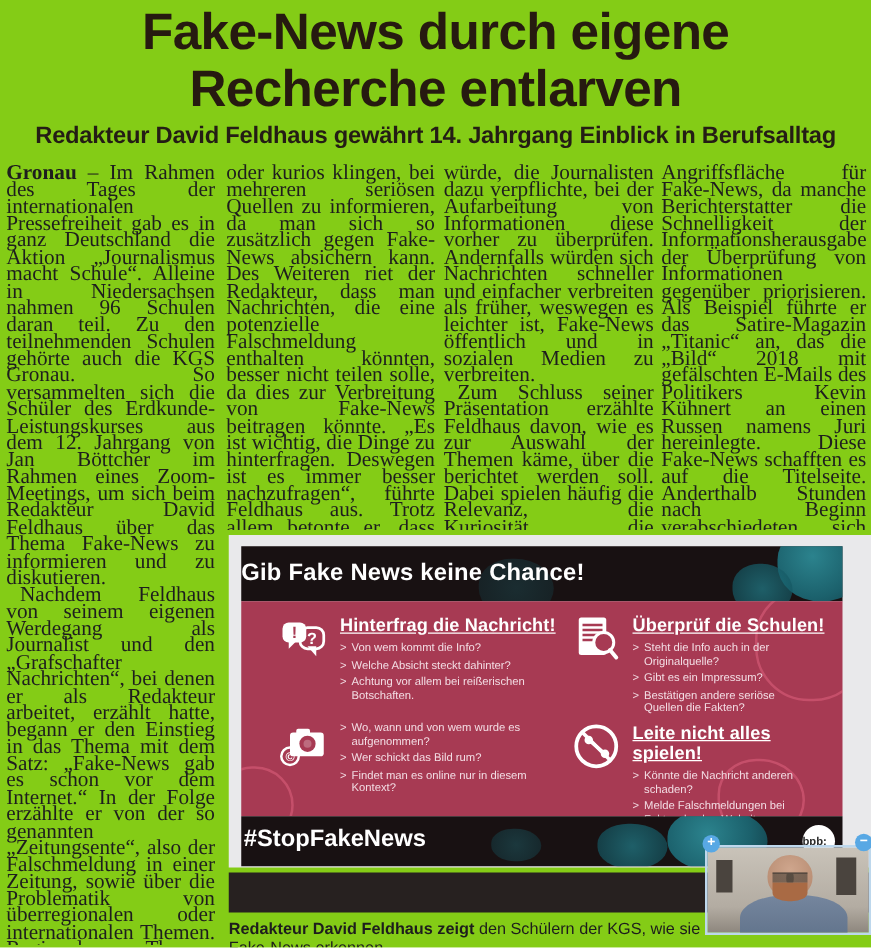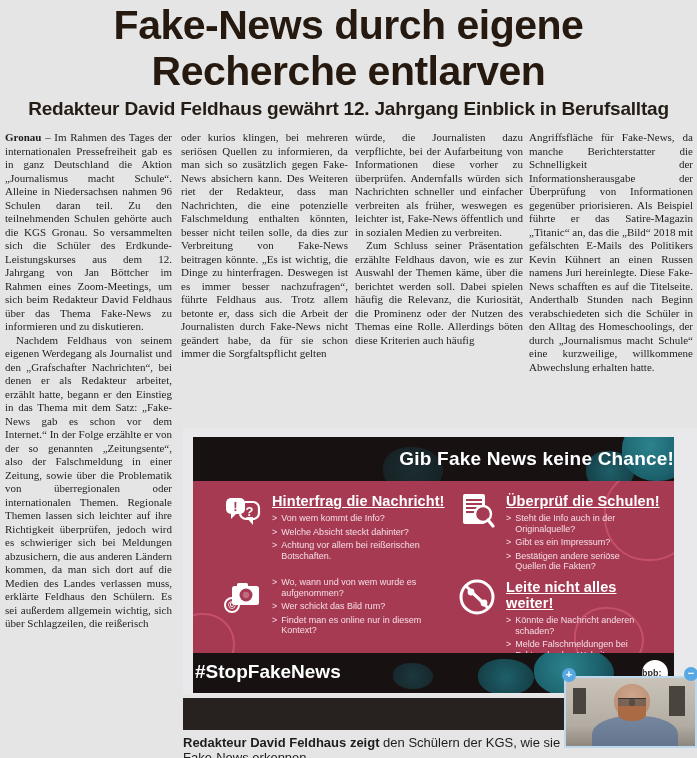--- a/index.html
+++ b/index.html
@@ -1,44 +1,44 @@
 <!DOCTYPE html>
 <html lang="de"><head>
 <meta charset="utf-8">
 <style>
   * { margin:0; padding:0; box-sizing:border-box; }
   html,body { background:#ffffff; }
-  .page { position:relative; width:697px; height:758px; background:#e5e5e5; overflow:hidden;
+  .page { position:relative; width:697px; height:758px; background:#84cc16; overflow:hidden;
           font-family:"Liberation Serif", serif; }
 
   
   .headline { position:absolute; top:2px; left:0; width:697px; text-align:center;
     font-family:"Liberation Sans", sans-serif; font-weight:700; font-size:41px; line-height:46px;
     color:#261a10; letter-spacing:-0.5px; padding:0 46px; }
   .subheadline { position:absolute; top:98px; left:0; width:697px; text-align:center;
     font-family:"Liberation Sans", sans-serif; font-weight:700; font-size:19px; color:#241d15;
     letter-spacing:-0.2px; }
 
   
-  .col { position:absolute; font-size:11px; line-height:13.5px; color:#1e1e1e;
+  .col { position:absolute; font-size:17px; line-height:13.5px; color:#1e1e1e;
     text-align:justify; overflow:hidden; hyphens:auto; -webkit-hyphens:auto; }
   .col p + p { text-indent:11px; }
   .col b { font-weight:700; }
   .col1 { left:5px;   top:131px; width:167px; height:625px; }
   .col2 { left:181px; top:131px; width:167px; height:293px; }
   .col3 { left:355px; top:131px; width:168px; height:293px; }
   .col4 { left:529px; top:131px; width:164px; height:293px; }
 
   
   .figure { position:absolute; left:183px; top:428px; width:514px; height:266px;
             background:#e9e9eb; }
   .graphic { position:absolute; left:10px; top:9px; width:481px; height:256px;
              font-family:"Liberation Sans", sans-serif; }
   .g-header { position:relative; height:44px; background:#181112; overflow:hidden; }
-  .g-title  { position:relative; z-index:2; text-align:right; color:#ffffff; font-weight:700;
+  .g-title  { position:relative; z-index:2; text-align:left; color:#ffffff; font-weight:700;
               font-size:19px; line-height:44px; letter-spacing:0.2px; }
   .g-body { position:relative; height:172px; background:#a73a53; overflow:hidden;
             display:grid; grid-template-columns:250px 1fr; grid-template-rows:86px 86px;
             padding:10px 6px 4px 14px; }
   .g-footer { position:relative; height:40px; background:#181112; overflow:hidden; }
   .hashtag { position:absolute; z-index:2; left:2px; top:8px; color:#ffffff; font-weight:700;
              font-size:19px; }
 
   
   .blob { position:absolute; border-radius:46% 54% 50% 50%; }
@@ -92,21 +92,21 @@
   .caption b { font-weight:700; }
 
   .icon svg { display:block; }
 </style>
 </head>
 <body>
 
 <div class="page">
 
   <h1 class="headline">Fake-News durch eigene Recherche entlarven</h1>
-  <h2 class="subheadline">Redakteur David Feldhaus gewährt 12. Jahrgang Einblick in Berufsalltag</h2>
+  <h2 class="subheadline">Redakteur David Feldhaus gewährt 14. Jahrgang Einblick in Berufsalltag</h2>
 
   <div class="col col1">
     <p><b>Gronau</b><span> – Im Rahmen des Tages der internationalen Pressefreiheit gab es in ganz Deutschland die Aktion „Journalismus macht Schule“. Alleine in Niedersachsen nahmen 96 Schulen daran teil. Zu den teilnehmenden Schulen gehörte auch die KGS Gronau. So versammelten sich die Schüler des Erdkunde-Leistungskurses aus dem 12. Jahrgang von Jan Böttcher im Rahmen eines Zoom-Meetings, um sich beim Redakteur David Feldhaus über das Thema Fake-News zu informieren und zu diskutieren.</span></p>
     <p>Nachdem Feldhaus von seinem eigenen Werdegang als Journalist und den „Grafschafter Nachrichten“, bei denen er als Redakteur arbeitet, erzählt hatte, begann er den Einstieg in das Thema mit dem Satz: „Fake-News gab es schon vor dem Internet.“ In der Folge erzählte er von der so genannten „Zeitungsente“, also der Falschmeldung in einer Zeitung, sowie über die Problematik von überregionalen oder internationalen Themen. Regionale Themen lassen sich leichter auf ihre Richtigkeit überprüfen, jedoch wird es schwieriger sich bei Meldungen abzusichern, die aus anderen Ländern kommen, da man sich dort auf die Medien des Landes verlassen muss, erklärte Feldhaus den Schülern. Es sei außerdem allgemein wichtig, sich über Schlagzeilen, die reißerisch</p>
   </div>
 
   <div class="col col2">
     <p>oder kurios klingen, bei mehreren seriösen Quellen zu informieren, da man sich so zusätzlich gegen Fake-News absichern kann. Des Weiteren riet der Redakteur, dass man Nachrichten, die eine potenzielle Falschmeldung enthalten könnten, besser nicht teilen solle, da dies zur Verbreitung von Fake-News beitragen könnte. „Es ist wichtig, die Dinge zu hinterfragen. Deswegen ist es immer besser nachzufragen“, führte Feldhaus aus. Trotz allem betonte er, dass sich die Arbeit der Journalisten durch Fake-News nicht geändert habe, da für sie schon immer die Sorgfaltspflicht gelten</p>
   </div>
 
@@ -222,21 +222,21 @@
           <div class="icon">
             <svg width="40" height="40" viewBox="0 0 40 40">
               <circle cx="20" cy="20" r="16" fill="none" stroke="#ffffff" stroke-width="3"></circle>
               <circle cx="14" cy="15" r="3.4" fill="#ffffff"></circle>
               <circle cx="27" cy="26" r="3.4" fill="#ffffff"></circle>
               <line x1="14" y1="15" x2="27" y2="26" stroke="#ffffff" stroke-width="2.6"></line>
               <line x1="9" y1="9" x2="31" y2="31" stroke="#ffffff" stroke-width="3"></line>
             </svg>
           </div>
           <div class="sect-content">
-            <h3>Leite nicht alles weiter!</h3>
+            <h3>Leite nicht alles spielen!</h3>
             <div class="bullet">
                 <span class="gt">&gt;</span>
                 <span>Könnte die Nachricht anderen schaden?</span>
               </div>
             <div class="bullet" style="width:150px;">
                 <span class="gt">&gt;</span>
                 <span>Melde Falschmeldungen bei Faktenchecker-Websites.</span>
               </div>
 
           </div>

